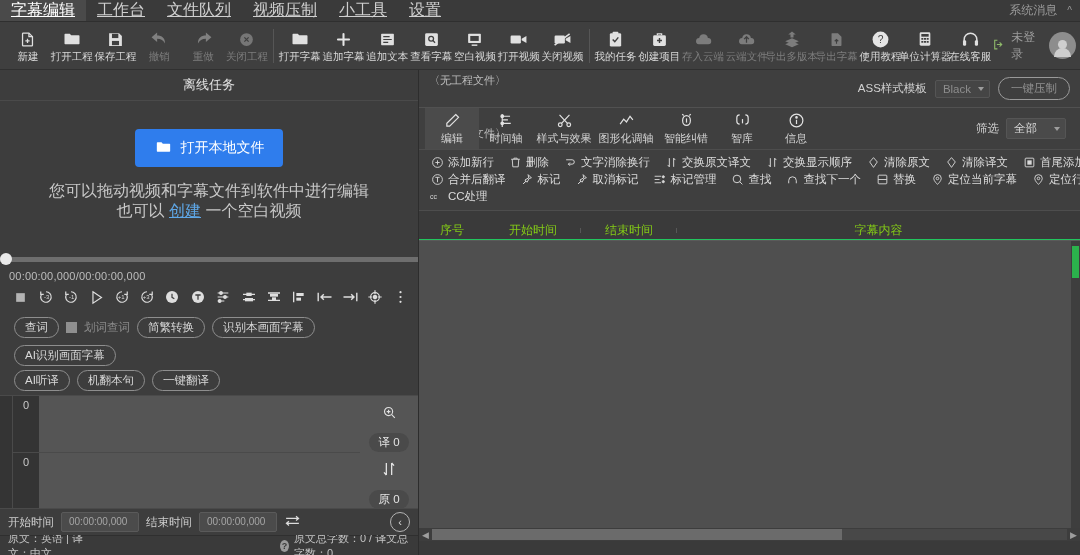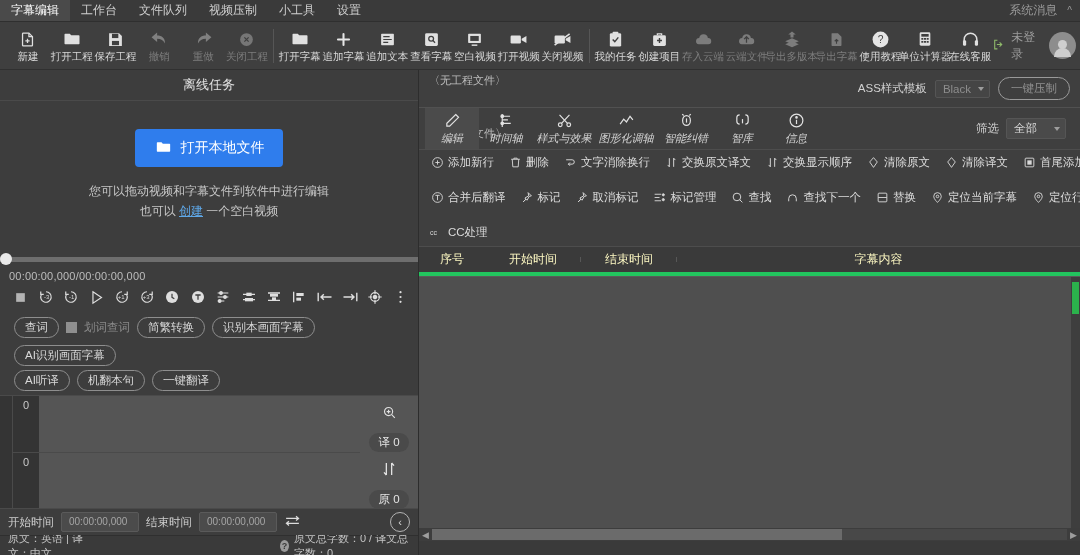--- a/index.html
+++ b/index.html
@@ -12,22 +12,22 @@
     -webkit-font-smoothing: antialiased;
   }
   .app { position: relative; width: 1080px; height: 555px; display: flex; flex-direction: column; }
 
   
   .menubar {
     height: 22px; background: #3a3a3a; display: flex; align-items: stretch;
     border-bottom: 1px solid #2f2f2f; flex: 0 0 22px; position: relative;
   }
   .menu-item {
-    padding: 0 11px; display: flex; align-items: center; font-size: 12px;
-    color: #cfcfcf; cursor: default; white-space: nowrap;
+    padding: 0 11px; display: flex; align-items: center; font-size: 16px;
+    color: #cfcfcf; cursor: default; white-space: nowrap; text-decoration: underline;
   }
   .menu-item.active { background: #4a4a4a; color: #ffffff; }
   .menubar-right {
     margin-left: auto; display: flex; align-items: center; padding-right: 8px; gap: 10px;
   }
   .sys-msg { font-size: 12px; color: #9a9a9a; }
   .caret-up { font-size: 10px; color: #9a9a9a; }
 
   
   .toolbar {
@@ -68,21 +68,21 @@
   }
   .video-area {
     height: 148px; background: #3d3d3d; display: flex; flex-direction: column;
     align-items: center; justify-content: center; gap: 0;
   }
   .open-local-btn {
     width: 148px; height: 38px; background: #2f7ded; border-radius: 4px;
     display: flex; align-items: center; justify-content: center; gap: 8px;
     color: #fff; font-size: 14px; cursor: pointer; margin-bottom: 14px;
   }
-  .hint { font-size: 12px; color: #c8c8c8; line-height: 20px; text-align: center; }
+  .hint { font-size: 16px; color: #c8c8c8; line-height: 20px; text-align: center; }
   .hint a { color: #5fa8e8; text-decoration: underline; }
 
   
   .seekbar { height: 20px; position: relative; background: #3d3d3d; }
   .seek-track { position: absolute; left: 0; right: 0; top: 8px; height: 5px; background: #6e6e6e; }
   .seek-knob { position: absolute; left: 0px; top: 4px; width: 12px; height: 12px; border-radius: 50%; background: #e9e9e9; }
 
   .timecode { font-size: 11px; color: #bdbdbd; padding: 1px 0 1px 9px; letter-spacing: .2px; }
 
   .playrow { display: flex; align-items: center; padding: 3px 6px 3px 9px; gap: 3px; height: 28px;}
@@ -148,36 +148,36 @@
   }
   .select .arw { position: absolute; right: 5px; top: 50%; transform: translateY(-50%);
                  border-left: 3.5px solid transparent; border-right: 3.5px solid transparent;
                  border-top: 4px solid #9d9d9d; }
   .pillbtn { border: 1px solid #9a9a9a; border-radius: 12px; padding: 3px 12px; font-size: 11.5px;
              color: #909090; }
 
   .tabs { height: 42px; flex: 0 0 42px; display: flex; align-items: stretch; padding-left: 6px;
           border-bottom: 1px solid #4d4d4d; }
   .tab { width: 54px; display: flex; flex-direction: column; align-items: center; justify-content: center;
-         gap: 2px; font-size: 11px; color: #d4d4d4; cursor: default; font-style: italic; }
+         gap: 2px; font-size: 11px; color: #d4d4d4; cursor: default; }
   .tab.active { background: #4b4b4b; }
   .tab .ic { height: 18px; display: flex; align-items: center; }
   .tabs-right { margin-left: auto; display: flex; align-items: center; gap: 7px; padding-right: 14px; }
   .select.light { color: #dcdcdc; background: #4a4a4a; min-width: 60px; }
 
-  .cmdbar { padding: 4px 4px 5px 4px; display: flex; flex-direction: column; gap: 18px;
+  .cmdbar { padding: 4px 4px 5px 4px; display: flex; flex-direction: column; gap: 0;
             border-bottom: 1px solid #4d4d4d; }
   .cmdrow { display: flex; align-items: center; flex-wrap: nowrap; }
   .cmd { display: flex; align-items: center; gap: 4px; padding: 1px 7px; font-size: 11.5px;
          color: #dcdcdc; white-space: nowrap; cursor: default; }
   .cmd .ic { display: flex; align-items: center; justify-content: center; width: 14px; }
 
   .table-head {
-    height: 29px; flex: 0 0 29px; background: #3a3a3a; display: flex; align-items: center;
-    font-size: 12px; color: #fef9c3; border-bottom: 4px solid #22c55e;
+    height: 29px; flex: 0 0 29px; background: #3a3a3a; display: flex; align-items: flex-end;
+    font-size: 12px; color: #84cc16; border-bottom: 1px solid #22c55e;
   }
   .th { position: relative; text-align: center; }
   .th .divider { position: absolute; right: 0; top: 6px; bottom: 6px; width: 1px; background: #575757; }
   .table-body { flex: 1; background: #4f4f4f; position: relative; min-height: 0;
                 border-top: 1px solid #5a5a5a; }
   .vscroll { position: absolute; right: 0; top: 0; bottom: 0; width: 9px; background: #3e3e3e; }
   .vscroll .thumb { position: absolute; top: 5px; left: 1px; width: 7px; height: 32px; background: #2bb24c; }
   .hscroll { height: 13px; flex: 0 0 13px; background: #3d3d3d; display: flex; align-items: center; }
   .hs-arrow { width: 13px; text-align: center; font-size: 9px; color: #9e9e9e; }
   .hs-track { flex: 1; height: 11px; background: #484848; position: relative; }

